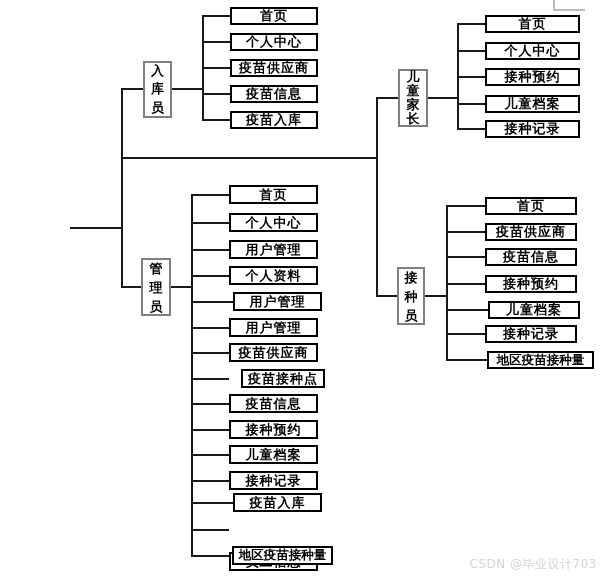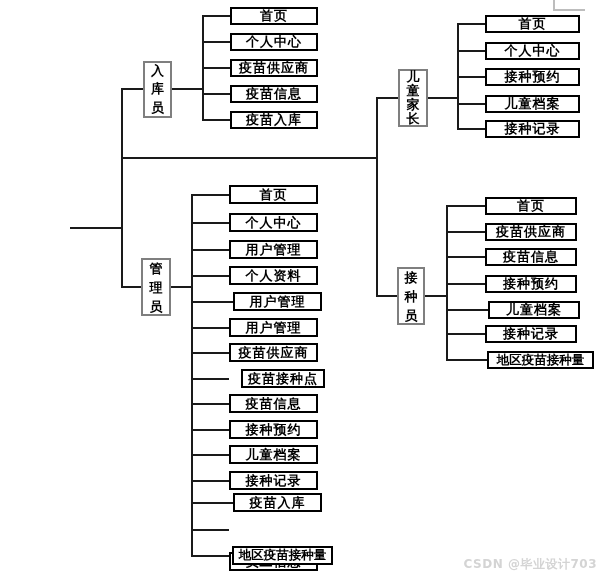--- a/index.html
+++ b/index.html
@@ -39,21 +39,21 @@
     top:-12px;left:553px;width:30px;height:21px;
     border-left:2px solid #bdbdbd;
     border-bottom:2px solid #bdbdbd;
   }
   #watermark{
     position:absolute;
     top:556px;right:8px;
     font-size:12px;
     color:#d4d4d4;
     letter-spacing:0.5px;
-    font-weight:bold;
+    font-weight:normal;
     text-align:right;
   }
 </style>
 </head>
 <body>
 
 <div id="canvas">
 
   <div id="frag-topright"></div>
 

